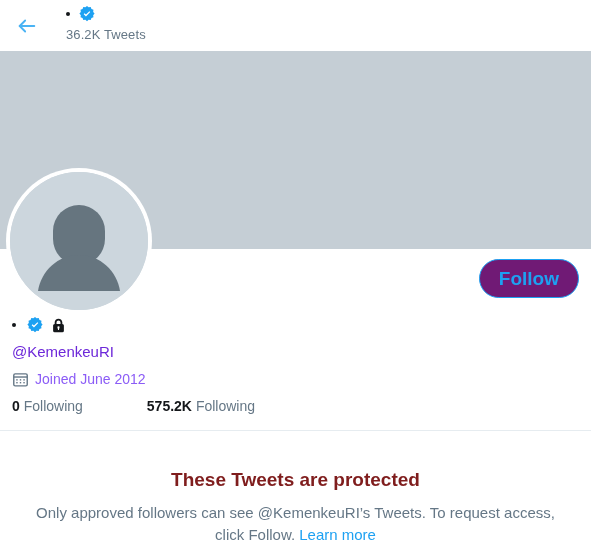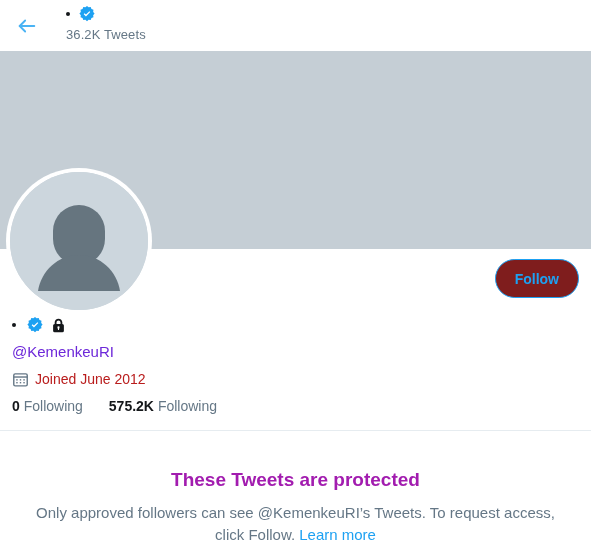--- a/index.html
+++ b/index.html
@@ -92,23 +92,23 @@
   .avatar svg { display: block; width: 138px; height: 138px; }
 
   
   .follow-btn {
     position: absolute; right: 12px; top: 259px;
     height: 39px;
     min-width: 82px;
     padding: 8px 19px;
     border: 1px solid #1da1f2;
     border-radius: 20px;
-    background: #7f1d1d;
+    background: #701a75;
     color: #1da1f2;
-    font-size: 14px;
+    font-size: 19px;
     font-weight: bold;
     font-family: "Liberation Sans", sans-serif;
     cursor: pointer;
     display: flex; align-items: center; justify-content: center;
     line-height: 1;
   }
 
   
   .profile-info {
     position: absolute; left: 12px; top: 314px;
@@ -128,36 +128,37 @@
 
   .handle {
     font-size: 15px;
     color: #6d28d9;
     margin-top: 6px;
     line-height: 19px;
   }
   .joined-row {
     display: flex; align-items: center;
     margin-top: 9px;
-    color: #b91c1c;
+    color: #8b5cf6;
     font-size: 14px;
     line-height: 18px;
   }
   .cal-icon {
     width: 17px; height: 17px;
     margin-right: 6px;
     display: inline-block; flex: none;
   }
   .cal-icon svg { display: block; width: 17px; height: 17px; }
 
   .stats-row {
     display: flex; align-items: baseline;
     margin-top: 10px;
     font-size: 14px;
     color: #657786;
+    gap: 38px;
   }
   .stat { margin-right: 26px; cursor: pointer; }
   .stat b { color: #14171a; font-weight: bold; }
   .stat span { color: #657786; }
 
   
   .divider {
     position: absolute; left: 0; top: 430px;
     width: 591px; height: 1px;
     background: #e6ecf0;
@@ -166,21 +167,21 @@
   
   .protected {
     position: absolute; left: 0; top: 468px;
     width: 591px;
     text-align: center;
     padding: 0 24px;
   }
   .protected-title {
     font-size: 19px;
     font-weight: bold;
-    color: #a21caf;
+    color: #7f1d1d;
     line-height: 24px;
   }
   .protected-body {
     font-size: 15px;
     color: #657786;
     line-height: 22px;
     margin-top: 10px;
     max-width: 540px;
     margin-left: auto; margin-right: auto;
   }

